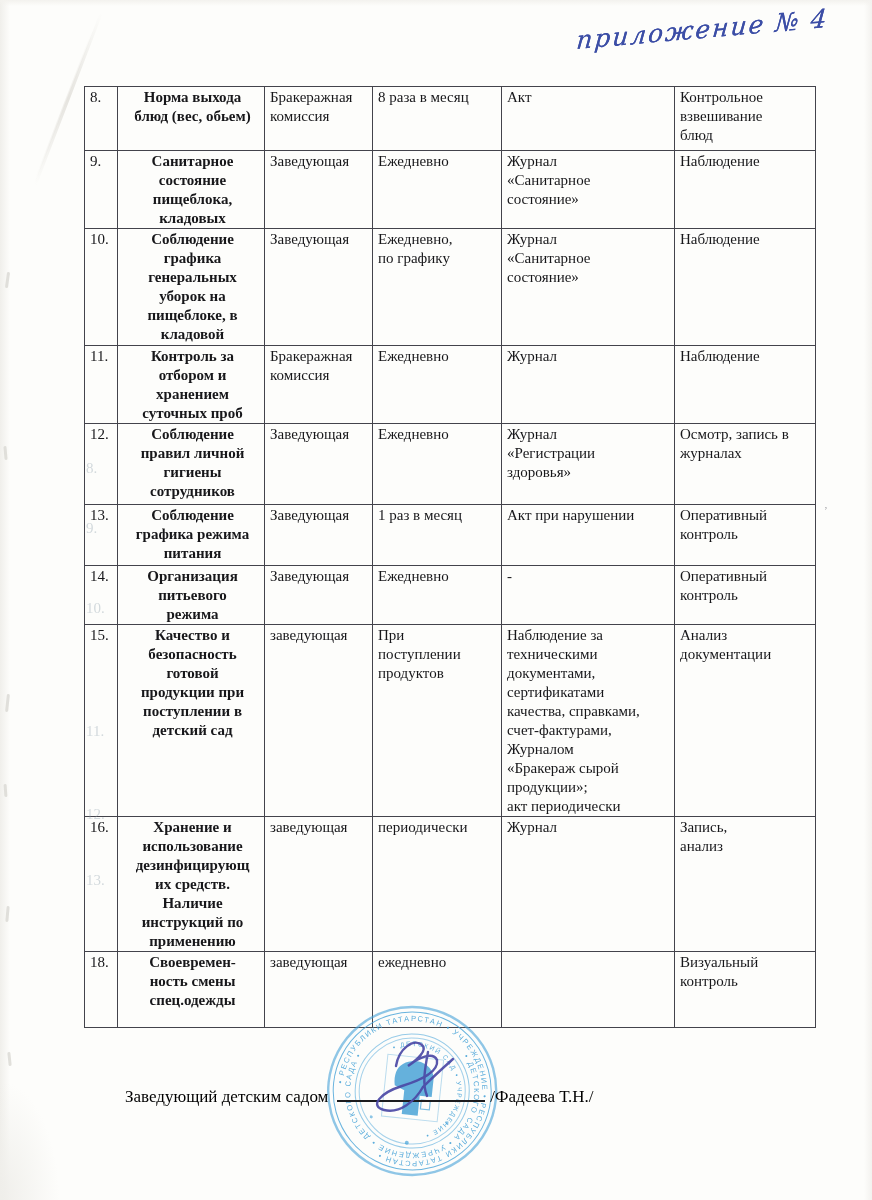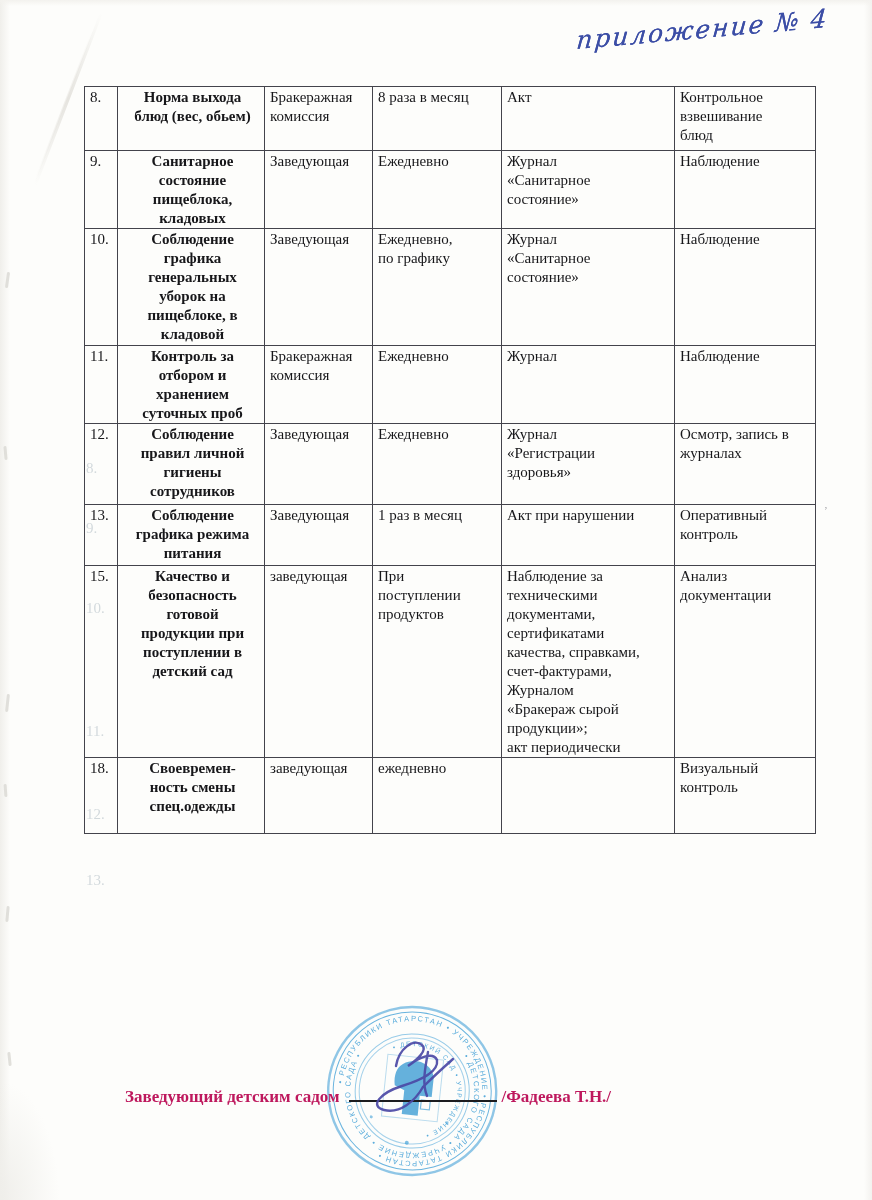--- a/index.html
+++ b/index.html
@@ -42,21 +42,21 @@
     border:1px solid #43434b;vertical-align:top;
     font-size:15px;line-height:19px;
     padding:1px 2px 0 5px;white-space:pre-line;overflow:hidden;
   }
   td.c-num{padding-left:3px;}
   td.c-item{font-weight:bold;text-align:center;}
 
   
   .sig-row{
     position:absolute;left:125px;top:1086px;display:flex;align-items:baseline;
-    font-size:17px;font-weight:bold;color:#be185d;white-space:nowrap;z-index:5;
+    font-size:17px;font-weight:normal;color:#000000;white-space:nowrap;z-index:5;
   }
   .sig-line{display:inline-block;width:148px;border-bottom:2px solid #1c1c1f;
     height:14px;margin:0 5px 0 9px;}
 
   
   .ghost{
     position:absolute;left:86px;font-size:15px;color:#8fa0ac;opacity:.38;
     font-family:"Liberation Serif",serif;filter:blur(.4px);z-index:1;
   }
   .tick{position:absolute;width:3px;border-radius:2px;background:#d9d8d3;opacity:.8;}
@@ -156,20 +156,31 @@
 журналах</td>
       </tr>
       <tr style="height:61px">
         <td class="c-num">13.</td>
         <td class="c-item">Соблюдение
 графика режима
 питания</td>
         <td>Заведующая</td>
         <td>1 раз в месяц</td>
         <td>Акт при нарушении</td>
+        <td>Оперативный
+контроль</td>
+      </tr>
+      <tr style="height:58px">
+        <td class="c-num">14.</td>
+        <td class="c-item">Организация
+питьевого
+режима</td>
+        <td>Заведующая</td>
+        <td>Ежедневно</td>
+        <td>-</td>
         <td>Оперативный
 контроль</td>
       </tr>
       <tr style="height:171px">
         <td class="c-num">15.</td>
         <td class="c-item">Качество и
 безопасность
 готовой
 продукции при
 поступлении в
@@ -184,20 +195,35 @@
 сертификатами
 качества, справками,
 счет-фактурами,
 Журналом
 «Бракераж сырой
 продукции»;
 акт периодически</td>
         <td>Анализ
 документации</td>
       </tr>
+      <tr style="height:132px">
+        <td class="c-num">16.</td>
+        <td class="c-item">Хранение и
+использование
+дезинфицирующ
+их средств.
+Наличие
+инструкций по
+применению</td>
+        <td>заведующая</td>
+        <td>периодически</td>
+        <td>Журнал</td>
+        <td>Запись,
+анализ</td>
+      </tr>
       <tr style="height:76px">
         <td class="c-num">18.</td>
         <td class="c-item">Своевремен-
 ность смены
 спец.одежды</td>
         <td>заведующая</td>
         <td>ежедневно</td>
         <td></td>
         <td>Визуальный
 контроль</td>

